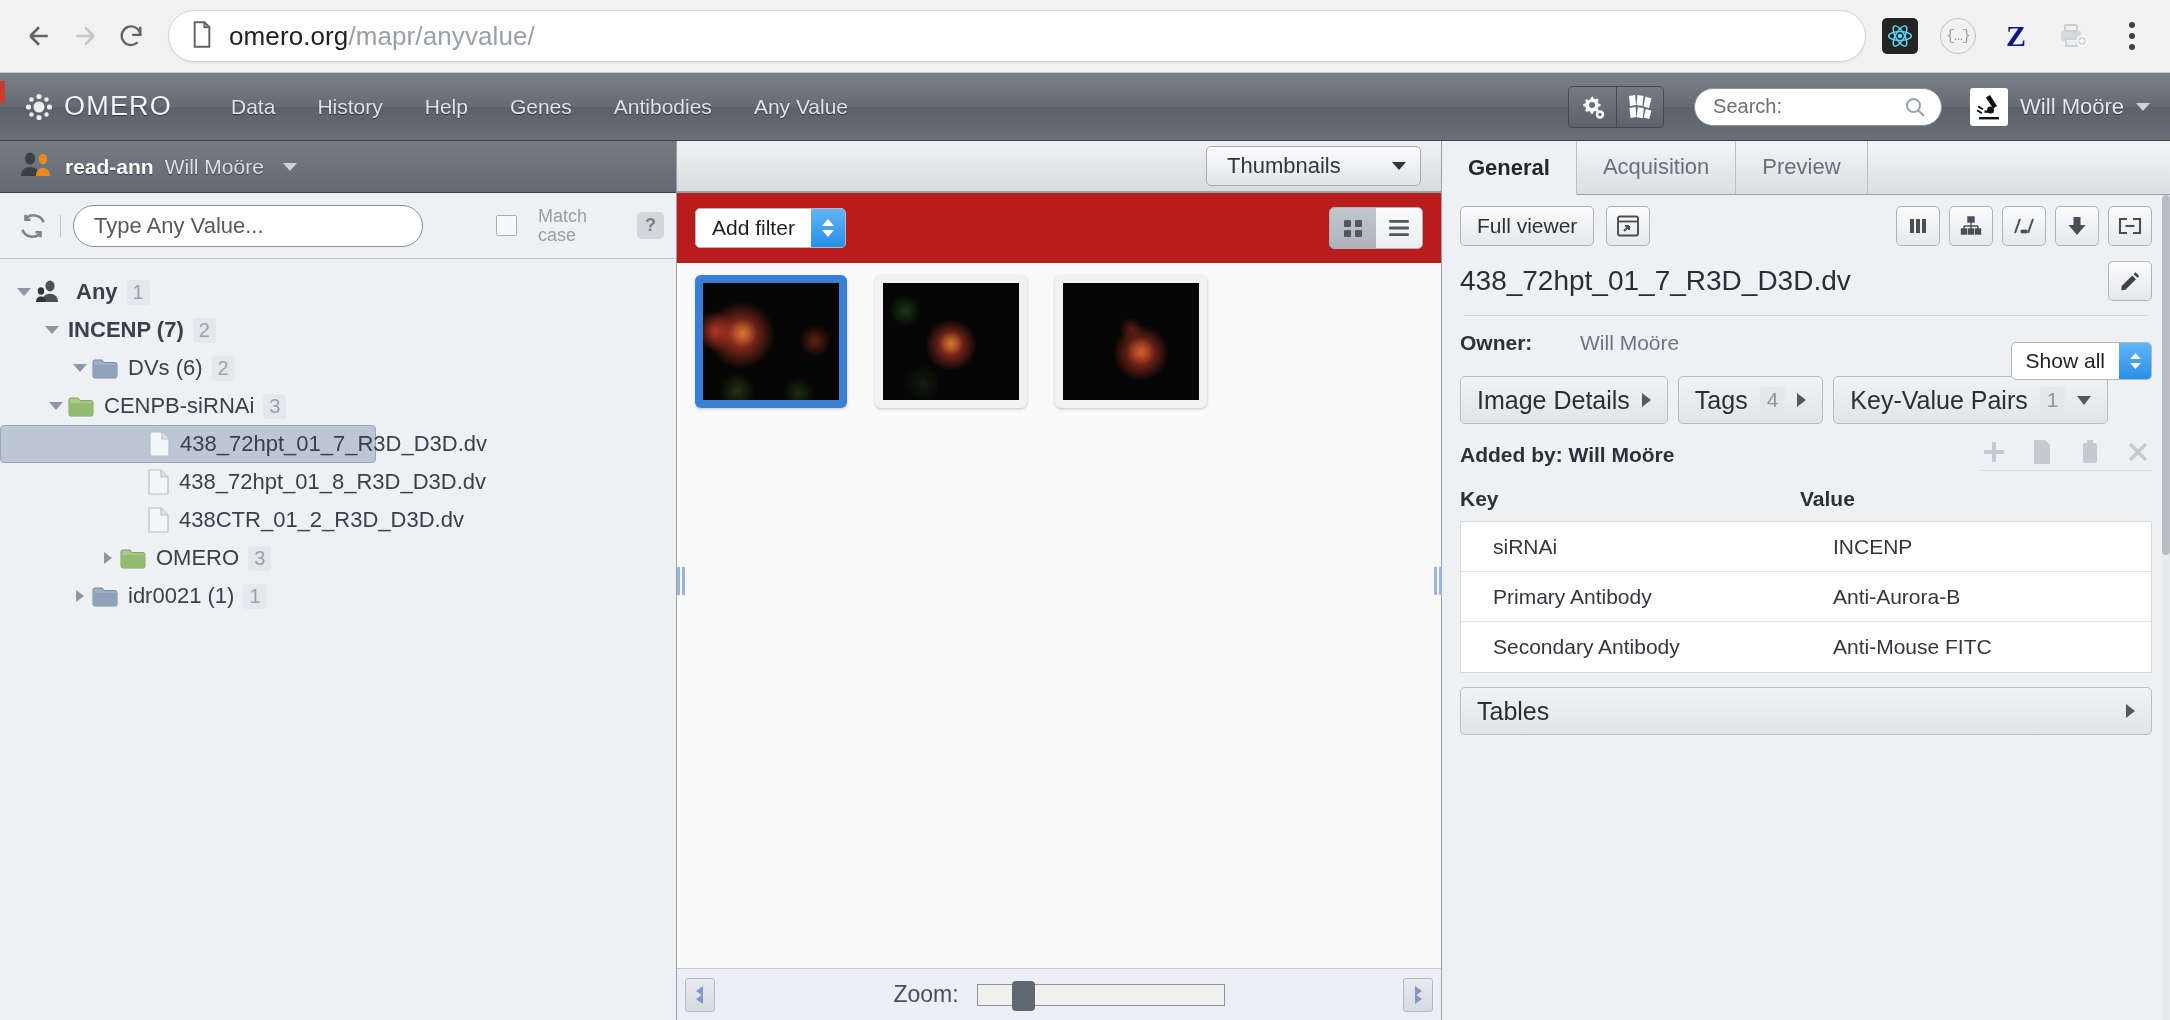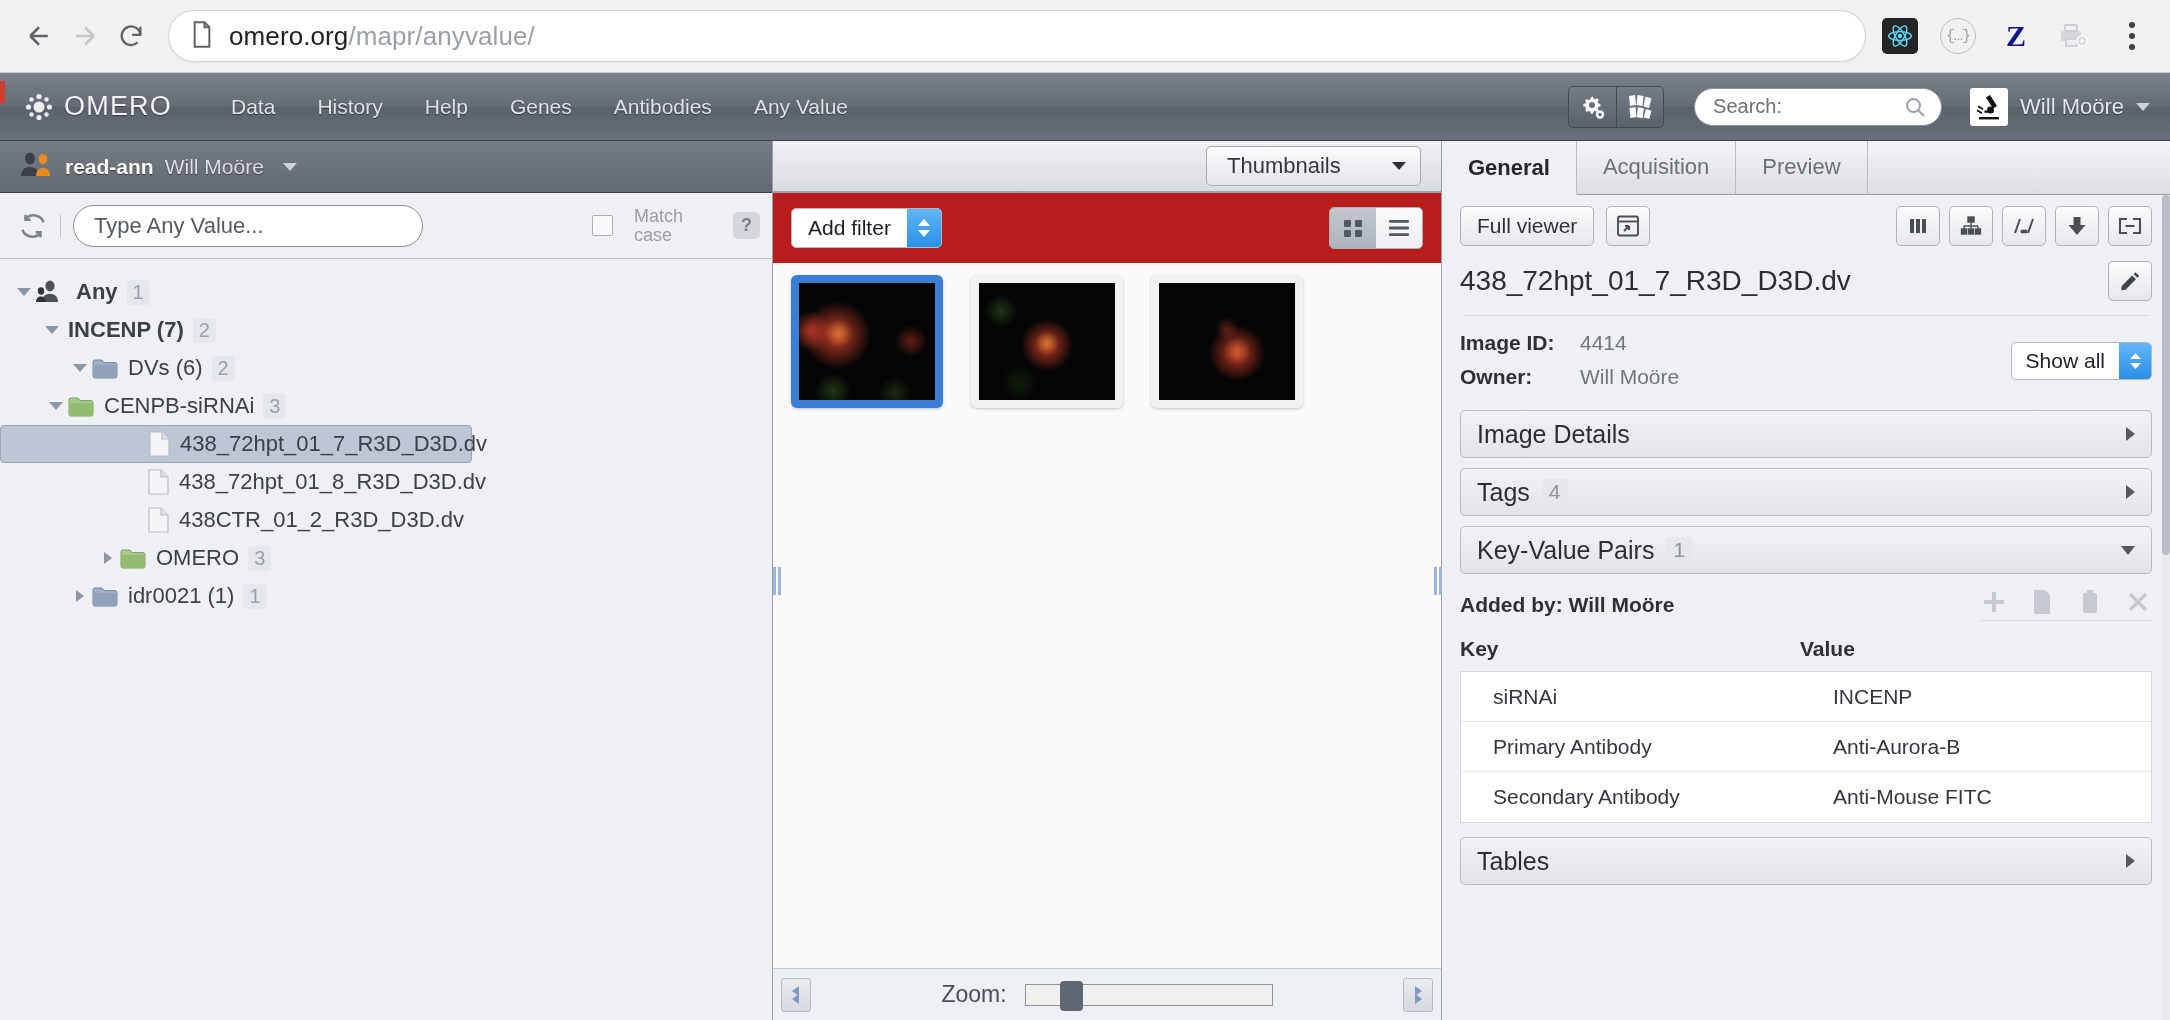--- a/index.html
+++ b/index.html
@@ -71,21 +71,21 @@
   .scope-ico { width: 38px; height: 38px; background: #fff; border-radius: 3px;
                display: flex; align-items: center; justify-content: center; }
   .user-name { color: #e3e6ea; font-size: 22px; text-shadow: 0 1px 1px rgba(0,0,0,.5); }
   .caret-down { width: 0; height: 0; border-left: 7px solid transparent; border-right: 7px solid transparent;
                 border-top: 8px solid #cfd3d8; }
 
   
   .workspace { display: flex; height: 879px; }
 
   
-  .left-panel { width: 773px; display: flex; flex-direction: column;
+  .left-panel { width: 677px; display: flex; flex-direction: column;
                 border-right: 1px solid #9aa0a8; background: #eef0f3; }
   .user-bar {
     height: 52px; background: linear-gradient(to bottom,#757b85,#646a74);
     display: flex; align-items: center; padding: 0 18px; gap: 11px;
     border-bottom: 1px solid #3c4049;
   }
   .user-bar .uname-bold { color: #fff; font-size: 21px; font-weight: bold; text-shadow: 0 1px 1px rgba(0,0,0,.5);}
   .user-bar .uname-reg { color: #dbdee3; font-size: 21px; text-shadow: 0 1px 1px rgba(0,0,0,.5);}
   .user-bar .caret-down { margin-left: 8px; }
 
@@ -218,21 +218,21 @@
   .meta-val { color: #6f757d; }
   .showall {
     position: absolute; right: 18px; top: 26px;
     display: flex; align-items: stretch; height: 38px; border: 1px solid #b4b8be;
     border-radius: 5px; overflow: hidden; background: #fff;
   }
   .showall .sa-label { padding: 0 14px; display: flex; align-items: center; font-size: 21px; color: #1c1f24; }
   .sa-arrows { width: 32px; background: linear-gradient(to bottom,#62b5f6,#2a8fe8);
                display: flex; flex-direction: column; align-items: center; justify-content: center; gap: 2px; }
 
-  .accordion { padding: 16px 18px 0 18px; display: flex; flex-direction: column; gap: 10px; }
+  .accordion { padding: 16px 18px 0 18px; display: flex; flex-direction: row; gap: 10px; }
   .acc-head {
     height: 48px; background: linear-gradient(to bottom,#f1f2f4,#e2e4e8);
     border: 1px solid #b9bdc3; border-radius: 5px; display: flex; align-items: center;
     padding: 0 16px; gap: 12px;
   }
   .acc-title { font-size: 25px; color: #2b2e34; }
   .acc-count { font-size: 21px; color: #8f959d; background: #e5e7ea; border-radius: 3px; padding: 1px 7px; }
   .acc-arrow-right { margin-left: auto; width: 0; height: 0; border-top: 7px solid transparent;
                      border-bottom: 7px solid transparent; border-left: 9px solid #55595f; }
   .acc-arrow-down { margin-left: auto; width: 0; height: 0; border-left: 7px solid transparent;
@@ -763,24 +763,20 @@
         <svg width="22" height="22" viewBox="0 0 24 24" fill="#3e424a">
           <path d="M3 17.5L14.5 6l4 4L7 21.5 2.5 22z"></path>
             <path d="M16 4.5L18 2.5l4 4-2 2z"></path>
           </svg>
       </span>
     </div>
     <div class="hr-line"></div>
 
     <div class="meta-block">
       <div class="meta-row">
-        <span class="meta-key">Image ID:</span>
-        <span class="meta-val">4414</span>
-      </div>
-      <div class="meta-row">
         <span class="meta-key">Owner:</span>
         <span class="meta-val">Will Moöre</span>
       </div>
       <div class="showall">
         <span class="sa-label">Show all</span>
         <span class="sa-arrows">
           <svg width="15" height="8" viewBox="0 0 16 9">
               <path d="M8 1L14 8H2z" fill="#fff"></path>
             </svg>
           <svg width="15" height="8" viewBox="0 0 16 9">

